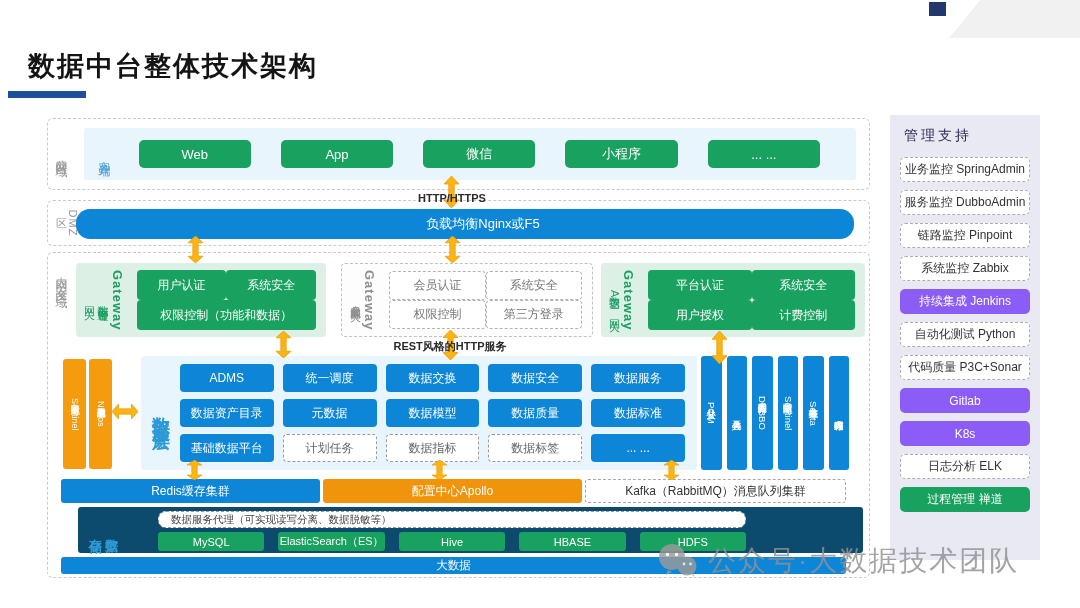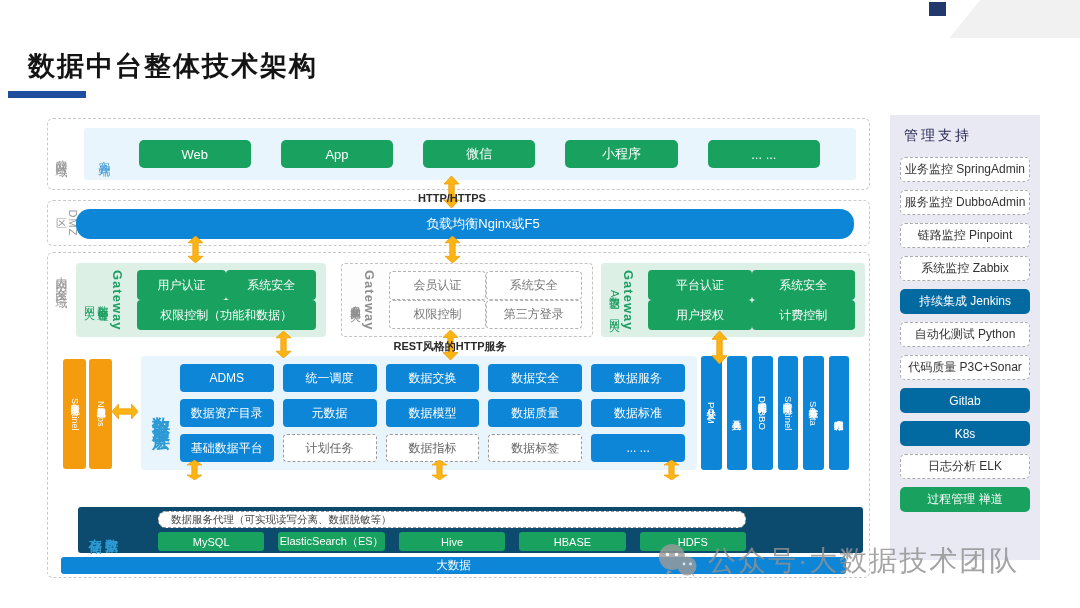--- a/index.html
+++ b/index.html
@@ -95,21 +95,21 @@
   .db-btn { flex:1; font-size:11px; border-radius:3px; }
   .bigdata-bar { position:absolute; left:13px; top:304px; width:785px; height:17px; background:#0D86D8; border-radius:3px;
                  color:#fff; font-size:11.5px; display:flex; align-items:center; justify-content:center; }
 
   
   .panel { position:absolute; left:890px; top:115px; width:150px; height:445px; background:#E9E9F4; }
   .panel-title { padding:12px 0 0 14px; font-size:14px; letter-spacing:3px; color:#2B2B55; }
   .panel-list { padding:12px 10px 0 10px; }
   .mg-item { height:25px; margin-bottom:8px; border-radius:5px; font-size:12px; display:flex; align-items:center; justify-content:center; }
   .mg-dashed { background:#fff; border:1px dashed #ababab; color:#333; }
-  .mg-orange { background:#0369a1; color:#fff; }
+  .mg-orange { background:#8b5cf6; color:#fff; }
   .mg-green  { background:#18A15F; color:#fff; }
 
   
   .watermark { position:absolute; left:658px; top:542px; display:flex; align-items:center; gap:10px; z-index:20; opacity:0.82; }
   .watermark-text { font-size:28px; color:#919191; letter-spacing:2px; white-space:nowrap; }
 </style>
 </head>
 <body>
 
 <div id="canvas">
@@ -234,20 +234,25 @@
           <span class="vlabel mixed">熔断限流Sentinel</span>
         </div>
         <div class="rbar">
           <span class="vlabel mixed">分布式事务Seata</span>
         </div>
         <div class="rbar">
           <span class="vlabel mixed">分布式内存缓存</span>
         </div>
     </div>
 
+    <div class="mw-row">
+      <div class="mw mw-blue">Redis缓存集群</div>
+        <div class="mw mw-orange">配置中心Apollo</div>
+        <div class="mw mw-dashed">Kafka（RabbitMQ）消息队列集群</div>
+    </div>
 
     <div class="storage">
       <div class="storage-label">
         <span class="vlabel">存储</span>
         <span class="vlabel">数据</span>
       </div>
       <div class="proxy-box">数据服务代理（可实现读写分离、数据脱敏等）</div>
       <div class="db-row">
         <div class="btn-green db-btn">MySQL</div>
           <div class="btn-green db-btn">ElasticSearch（ES）</div>

